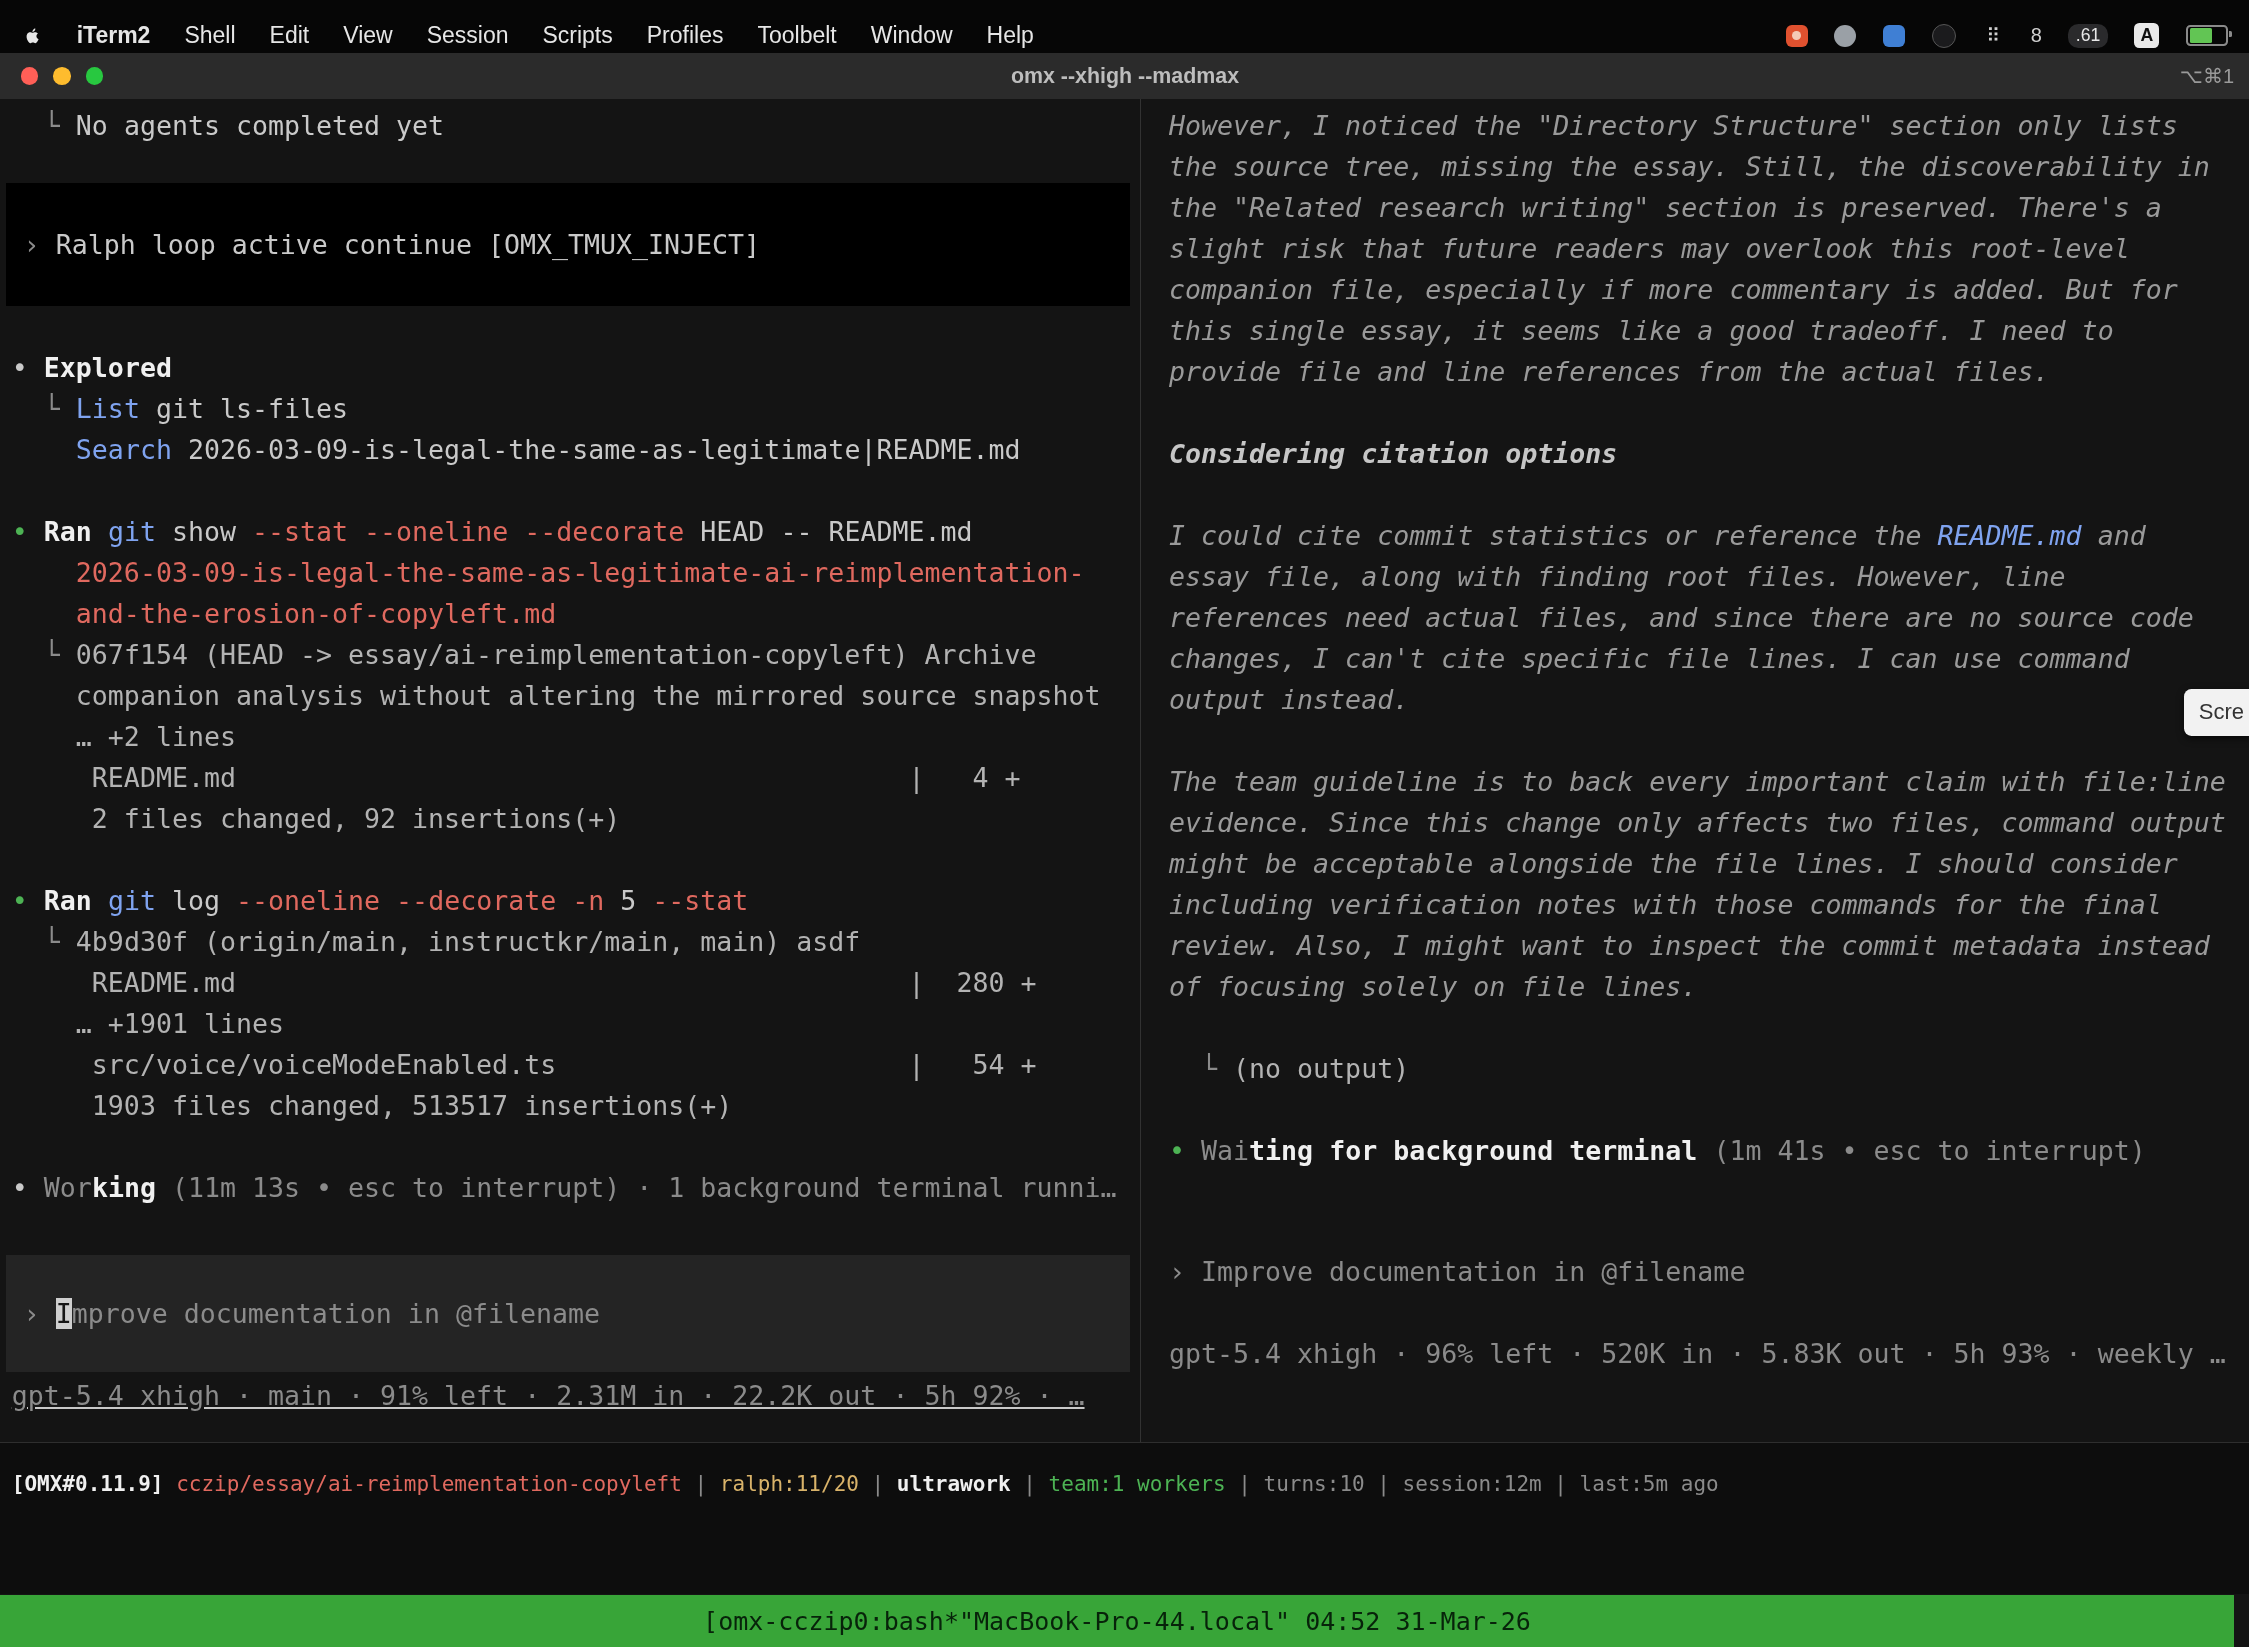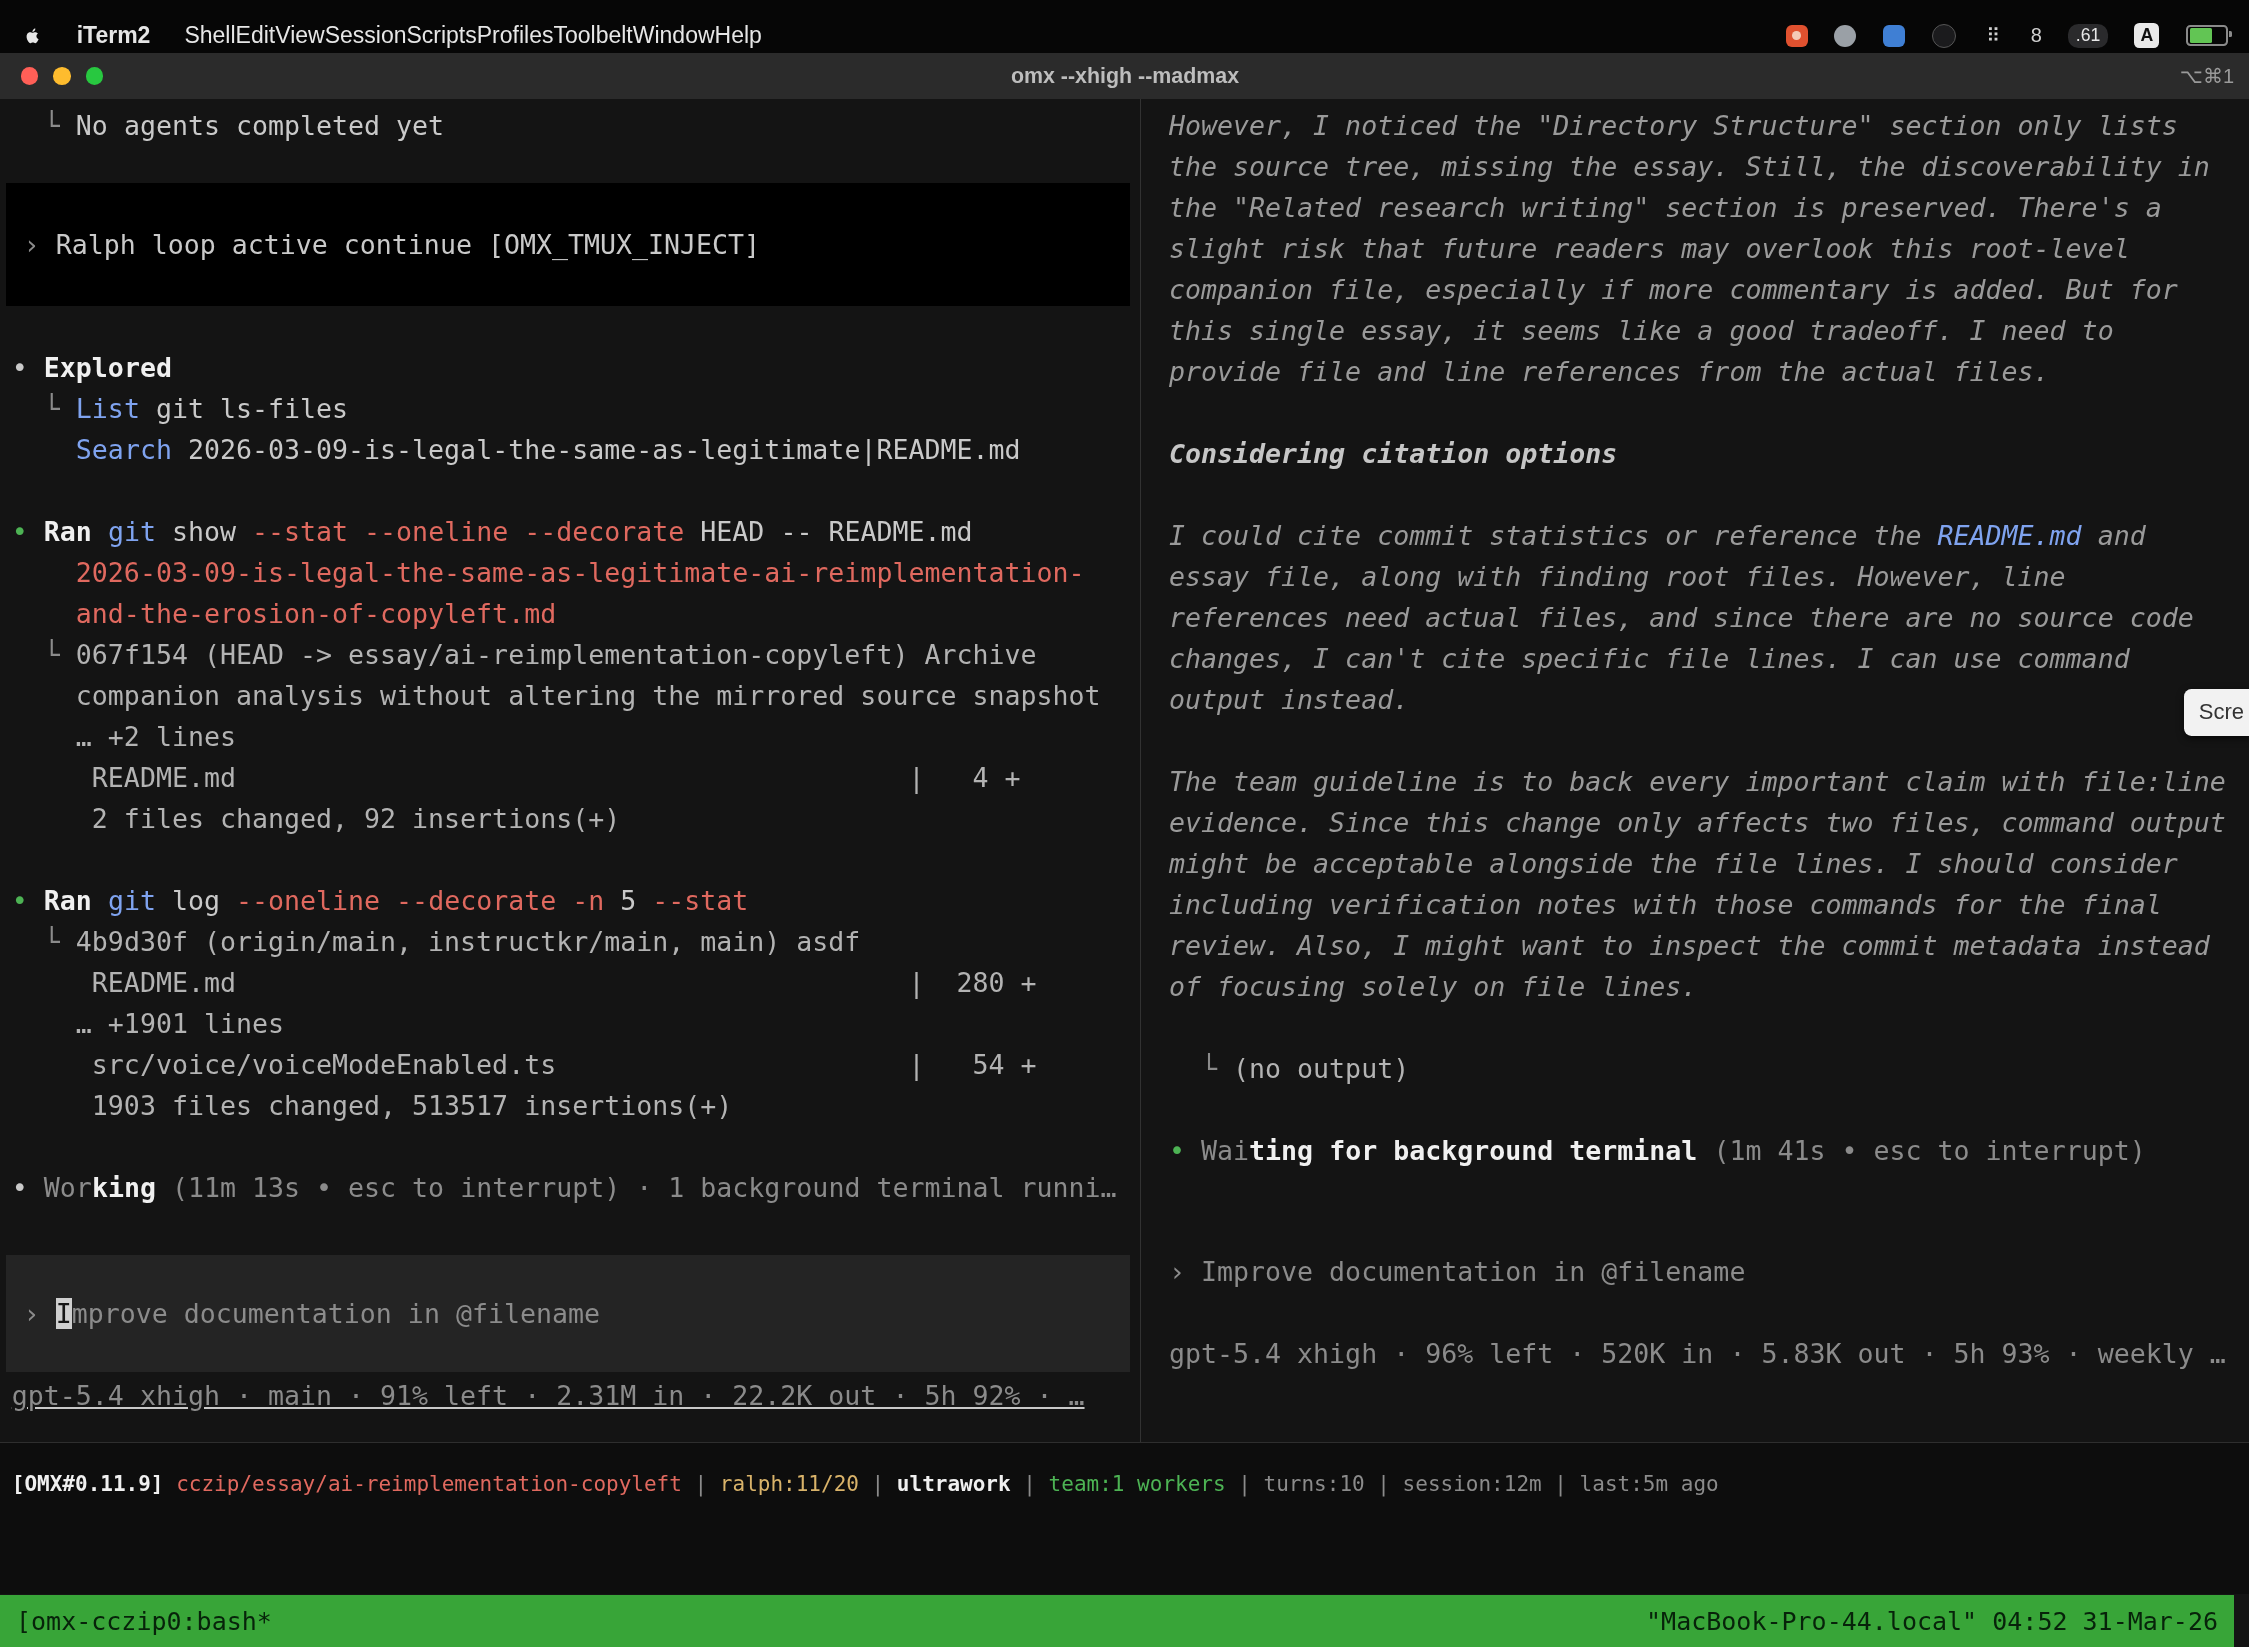--- a/index.html
+++ b/index.html
@@ -4,21 +4,21 @@
 <style>
   html,body{margin:0;padding:0;background:#000;}
   body{width:2250px;height:1648px;position:relative;overflow:hidden;
        font-family:"DejaVu Sans Mono",monospace;}
 
   
   .menubar{position:absolute;top:0;left:0;right:0;height:71px;background:#060606;
     display:flex;align-items:center;padding:0 22px;gap:34px;
     font-family:"Liberation Sans",sans-serif;font-size:23px;color:#e6e6e6;box-sizing:border-box;}
   .menubar .appname{font-weight:bold;}
-  .menus{display:flex;}
+  .menus{display:flex;gap:34px;}
   .menuitem{cursor:default;}
   .statusicons{margin-left:auto;display:flex;align-items:center;gap:26.6px;}
   .rec{width:22px;height:22px;border-radius:5.9px;background:#e0512f;position:relative;}
   .rec::after{content:"";position:absolute;inset:6.6px;border-radius:50%;background:#f4c9b6;}
   .icq{width:22px;height:22px;border-radius:50%;background:#9aa0a6;}
   .icb{width:22px;height:22px;border-radius:5.9px;background:#3f7fd4;}
   .icd{width:22px;height:22px;border-radius:50%;background:#1b1b1d;border:1.5px solid #555;}
   .icgrid{width:22px;height:22px;color:#cfcfcf;font-size:19px;line-height:22px;text-align:center;}
   .badge{background:#2a2a2c;color:#e8e8e8;border-radius:10.3px;padding:1.5px 7.4px;font-size:17.7px;}
   .inputsrc{width:25px;height:25px;background:#e9e9e9;color:#111;border-radius:5.2px;
@@ -65,21 +65,21 @@
   .i{color:#9a9a9a;font-style:italic;}
   .ib{color:#c6c6c6;font-style:italic;font-weight:bold;}
   .ibl{color:#7fa3ef;font-style:italic;}
   .cur{background:#cfcfcf;color:#151515;}
 
   
   .bottombar{position:absolute;top:1442px;left:0;right:0;height:152px;background:#0d0d0d;
     border-top:0.7px solid #2e2e2e;padding:20.7px 0 0 11.8px;box-sizing:border-box;
     font-size:21px;line-height:41px;}
   .tmuxbar{position:absolute;bottom:0;left:0;right:16px;height:53px;background:#38a538;color:#07230a;
-    display:flex;align-items:center;justify-content:space-between;padding:0 16px;
+    display:flex;align-items:center;justify-content:center;padding:0 16px;
     font-size:25px;box-sizing:border-box;white-space:pre;}
 
   .scre{position:absolute;top:689px;right:0;background:#f2f2f2;color:#333;
     font-family:"Liberation Sans",sans-serif;font-size:22px;padding:10.3px 5.9px 10.3px 14.8px;
     border-radius:7.4px 0 0 7.4px;box-shadow:0 2.2px 7.4px rgba(0,0,0,.55);}
 </style>
 </head>
 <body>
 
 <div class="menubar">

